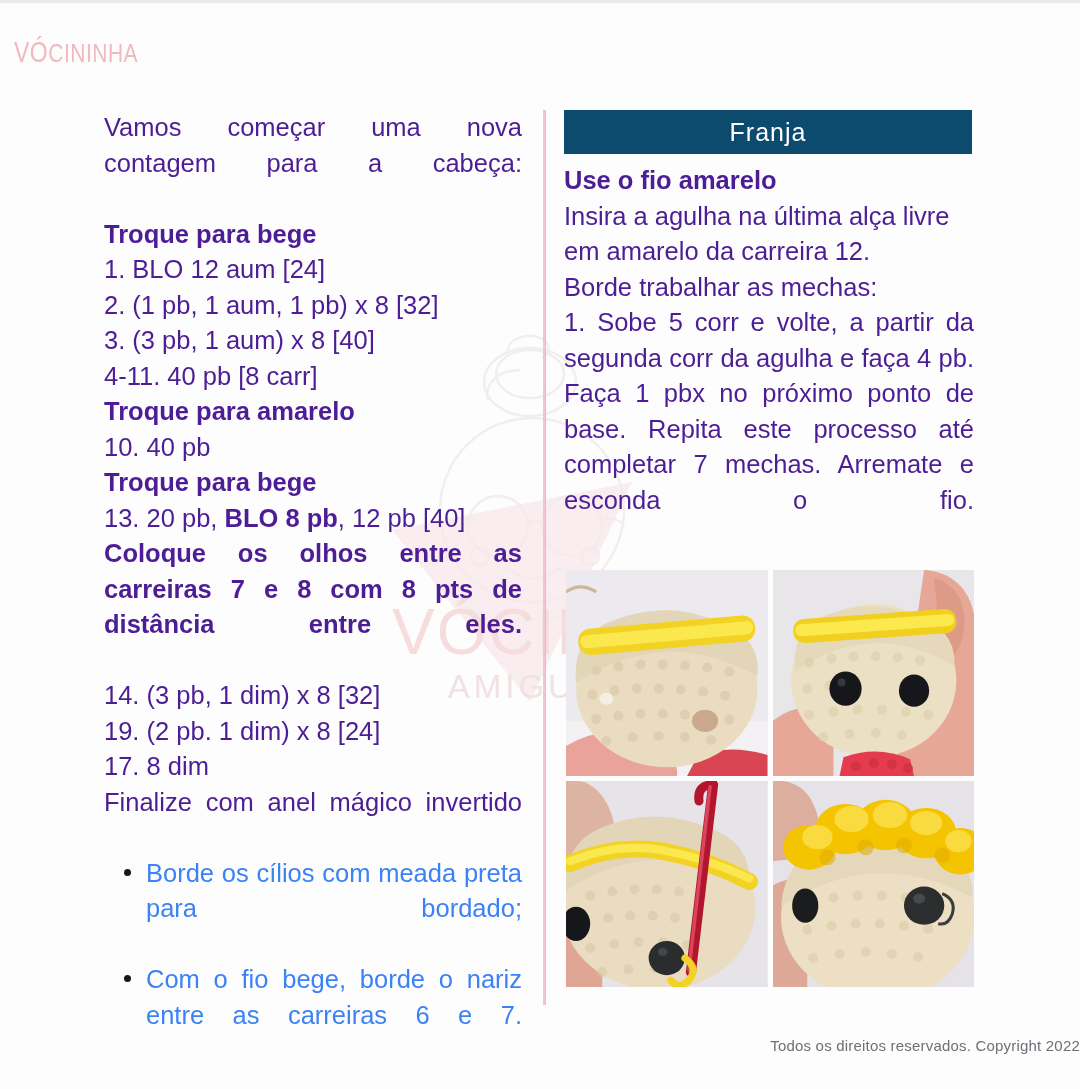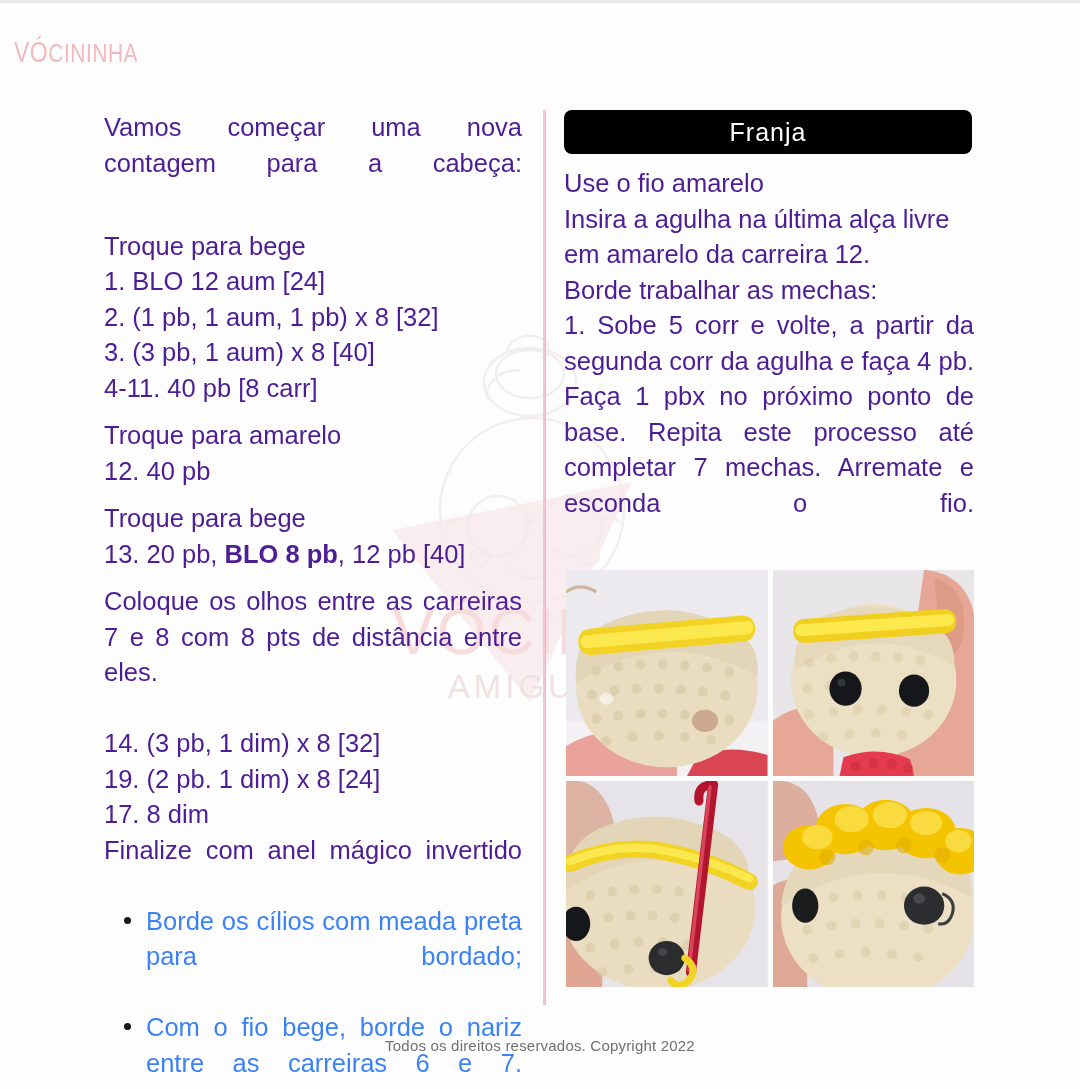--- a/index.html
+++ b/index.html
@@ -52,57 +52,57 @@
   .col-left{left:104px;width:418px;}
   .col-right{left:564px;width:410px;}
 
   .ln{
     font-size:25.5px;line-height:35.5px;color:#4c1d95;
     margin:0;letter-spacing:0px;
   }
   .ln.just{text-align:justify;}
   .ln.just:after{content:"";display:inline-block;width:100%;}
   .bold{font-weight:700;text-align:center;}
-  .ln.b{font-weight:400;margin-top:12px;}
+  .ln.b{font-weight:700;}
 
   ul.bullets{margin:0;padding:0 0 0 42px;list-style:none;}
   ul.bullets li{
     font-size:25.5px;line-height:35.5px;color:#3b82f6;
     text-align:justify;position:relative;margin:0;
   }
   ul.bullets li:after{content:"";display:inline-block;width:100%;}
   ul.bullets li .dot{
     position:absolute;left:-22px;top:13px;
     width:7px;height:7px;border-radius:50%;background:#16181c;
   }
 
   
   .banner{
-    width:408px;height:44px;background:#000000;
+    width:408px;height:44px;background:#0c4a6e;
     display:flex;align-items:center;justify-content:center;
-    margin-bottom:9px;border-radius:8px;
+    margin-bottom:9px;border-radius:0;
   }
   .banner span{
     color:#ffffff;font-size:25px;letter-spacing:1px;font-weight:400;
   }
 
   
   .photos{
     position:absolute;left:566px;top:570px;
     width:408px;height:417px;
     display:grid;grid-template-columns:1fr 1fr;grid-template-rows:1fr 1fr;
     gap:5px;
   }
   .ph{position:relative;overflow:hidden;background:#efeef0;}
   .ph svg{position:absolute;inset:0;width:100%;height:100%;display:block;}
 
   
   .footer{
     position:absolute;left:0;top:1037px;width:1080px;
-    text-align:center;font-size:15px;color:#6e7076;letter-spacing:.2px;
+    text-align:right;font-size:15px;color:#6e7076;letter-spacing:.2px;
   }
 </style>
 </head>
 <body>
 
 <div class="top-rule"></div>
 
 <div class="logo">
   <span class="big">VÓ</span><span>CININHA</span>
 </div>
@@ -145,21 +145,21 @@
 <div class="divider-dark"></div>
 
 <div class="col col-left">
   <p class="ln just">Vamos começar uma nova contagem para a cabeça:</p>
   <p class="ln b">Troque para bege</p>
   <p class="ln">1. BLO 12 aum [24]</p>
   <p class="ln">2. (1 pb, 1 aum, 1 pb) x 8 [32]</p>
   <p class="ln">3. (3 pb, 1 aum) x 8 [40]</p>
   <p class="ln">4-11. 40 pb [8 carr]</p>
   <p class="ln b">Troque para amarelo</p>
-  <p class="ln">12. 40 pb</p>
+  <p class="ln">10. 40 pb</p>
   <p class="ln b">Troque para bege</p>
 
   <p class="ln"><span>13. 20 pb, </span><span class="bold">BLO 8 pb</span><span>, 12 pb [40]</span></p>
 
   <p class="ln b just">Coloque os olhos entre as carreiras 7 e 8 com 8 pts de distância entre eles.</p>
 
   <p class="ln">14. (3 pb, 1 dim) x 8 [32]</p>
   <p class="ln">19. (2 pb. 1 dim) x 8 [24]</p>
   <p class="ln">17. 8 dim</p>
   <p class="ln just">Finalize com anel mágico invertido</p>

